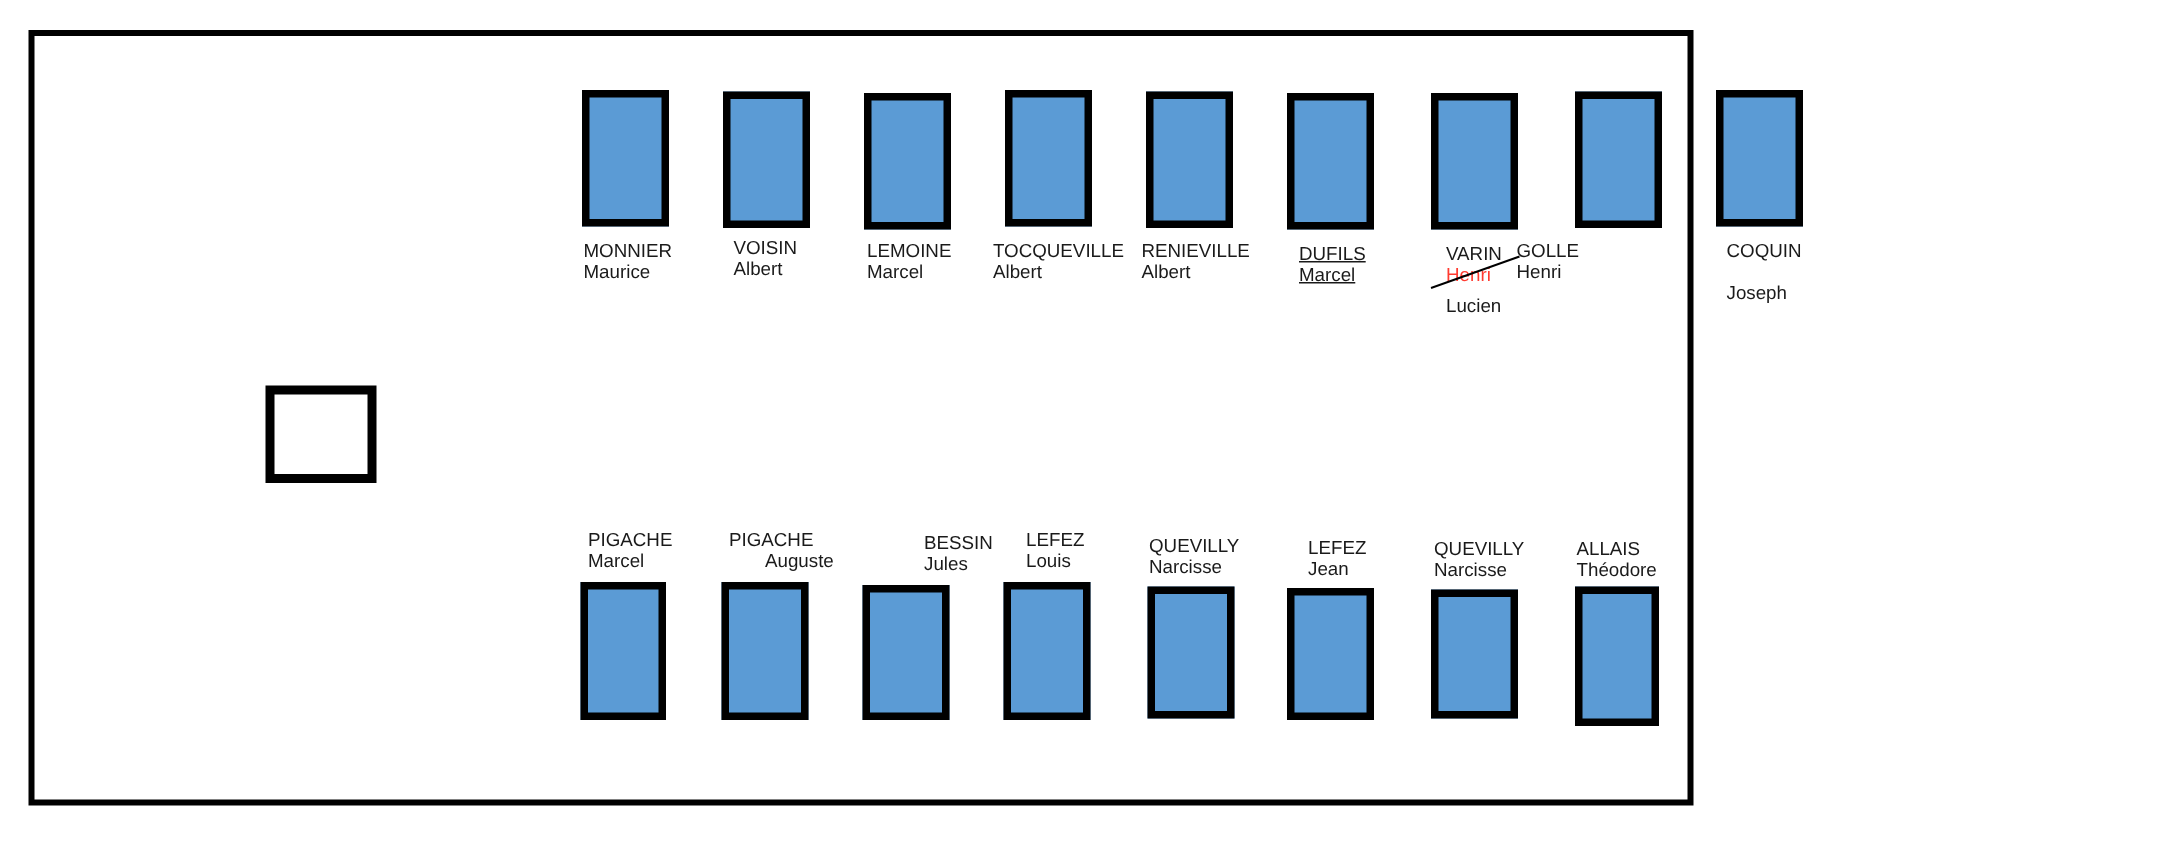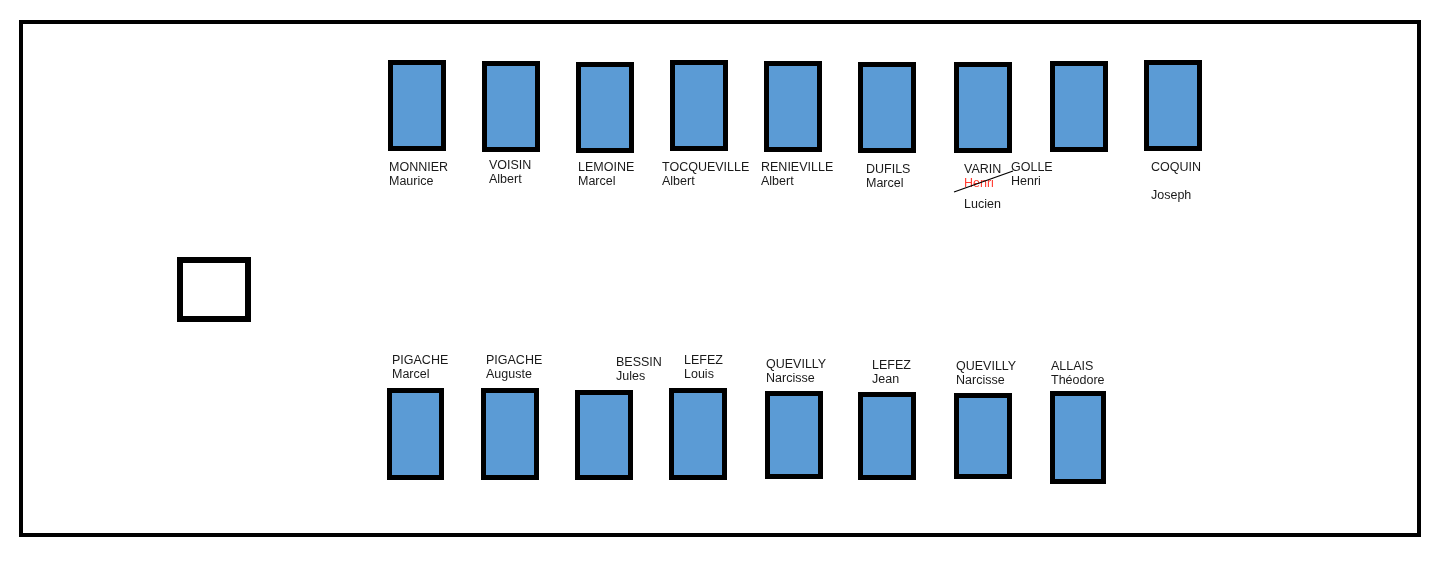--- a/index.html
+++ b/index.html
@@ -15,21 +15,21 @@
     width: 1441px;
     height: 561px;
     background: #ffffff;
     overflow: hidden;
   }
   
   #outer-frame {
     position: absolute;
     left: 19px;
     top: 20px;
-    width: 1402px;
+    width: 1110px;
     height: 517px;
     border: 4px solid #000000;
     box-sizing: border-box;
     background: #ffffff;
   }
   .seat-box {
     position: absolute;
     box-sizing: border-box;
     background: #5B9BD5;
     border: 5px solid #000000;
@@ -101,21 +101,21 @@
         <div class="seat-label" style="left: 639px; top: 137px;">
           <span class="surname">TOCQUEVILLE</span>
           <span class="given" style="display: block;">Albert</span>
         </div>
         <div class="seat-box" style="left: 741px; top: 37px; width: 58px; height: 91px; background: rgb(91, 155, 213); border-color: rgb(0, 0, 0);"></div>
         <div class="seat-label" style="left: 738px; top: 137px;">
           <span class="surname">RENIEVILLE</span>
           <span class="given" style="display: block;">Albert</span>
         </div>
         <div class="seat-box" style="left: 835px; top: 38px; width: 58px; height: 91px; background: rgb(91, 155, 213); border-color: rgb(0, 0, 0);"></div>
-        <div class="seat-label" style="left: 843px; top: 139px;">
+        <div class="seat-label" style="left: 843px; top: 139px; text-decoration: underline;">
           <span class="surname">DUFILS</span>
           <span class="given" style="display: block;">Marcel</span>
         </div>
         <div class="seat-box" style="left: 931px; top: 38px; width: 58px; height: 91px; background: rgb(91, 155, 213); border-color: rgb(0, 0, 0);"></div>
         <div class="seat-label" style="left: 941px; top: 139px;"><span class="surname">VARIN</span><span class="given struck" style="display: inline-block; color: rgb(255, 59, 48);">Henri<svg class="strike-line" width="62" height="26" style="left: -11px; top: -7px;">
               <line x1="1" y1="22" x2="60" y2="1" stroke="#000000" stroke-width="1.3"></line>
             </svg></span><span class="correction">Lucien</span></div>
         <div class="seat-box" style="left: 1027px; top: 37px; width: 58px; height: 91px; background: rgb(91, 155, 213); border-color: rgb(0, 0, 0);"></div>
         <div class="seat-label" style="left: 988px; top: 137px;">
           <span class="surname">GOLLE</span>
@@ -130,21 +130,21 @@
 
     <div id="bottom-row">
         <div class="seat-box" style="left: 364px; top: 364px; width: 57px; height: 92px; background: rgb(91, 155, 213); border-color: rgb(0, 0, 0);"></div>
         <div class="seat-label" style="left: 369px; top: 330px;">
           <span class="surname">PIGACHE</span>
           <span class="given" style="display: block;">Marcel</span>
         </div>
         <div class="seat-box" style="left: 458px; top: 364px; width: 58px; height: 92px; background: rgb(91, 155, 213); border-color: rgb(0, 0, 0);"></div>
         <div class="seat-label" style="left: 463px; top: 330px;">
           <span class="surname">PIGACHE</span>
-          <span class="given" style="display: block;">Auguste</span>
+          <span class="given" style="display: block; margin-left: 24px;">Auguste</span>
         </div>
         <div class="seat-box" style="left: 552px; top: 366px; width: 58px; height: 90px; background: rgb(91, 155, 213); border-color: rgb(0, 0, 0);"></div>
         <div class="seat-label" style="left: 560px; top: 332px; margin-left: 33px;">
           <span class="surname">BESSIN</span>
           <span class="given" style="display: block;">Jules</span>
         </div>
         <div class="seat-box" style="left: 646px; top: 364px; width: 58px; height: 92px; background: rgb(91, 155, 213); border-color: rgb(0, 0, 0);"></div>
         <div class="seat-label" style="left: 661px; top: 330px;">
           <span class="surname">LEFEZ</span>
           <span class="given" style="display: block;">Louis</span>

